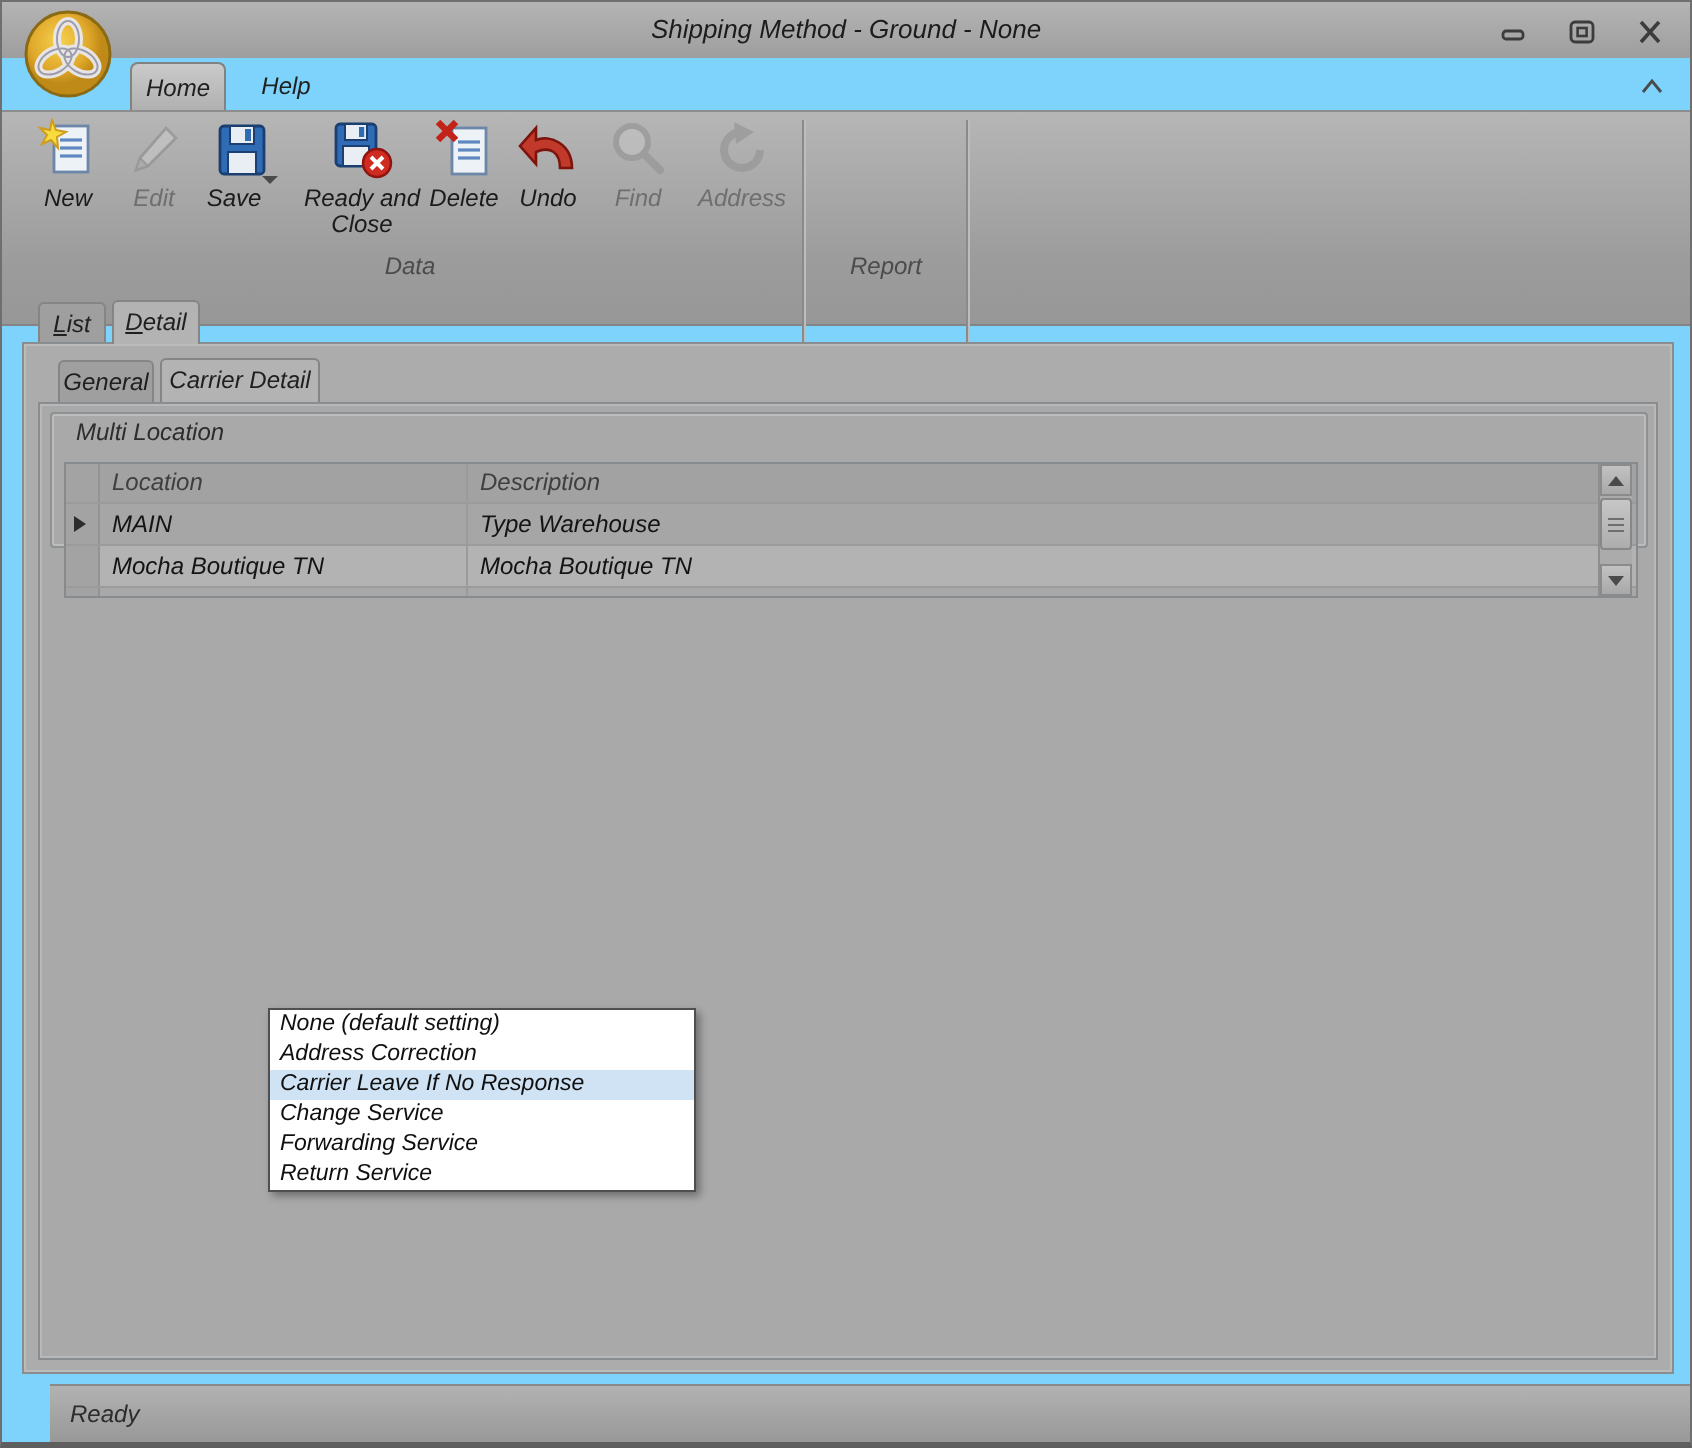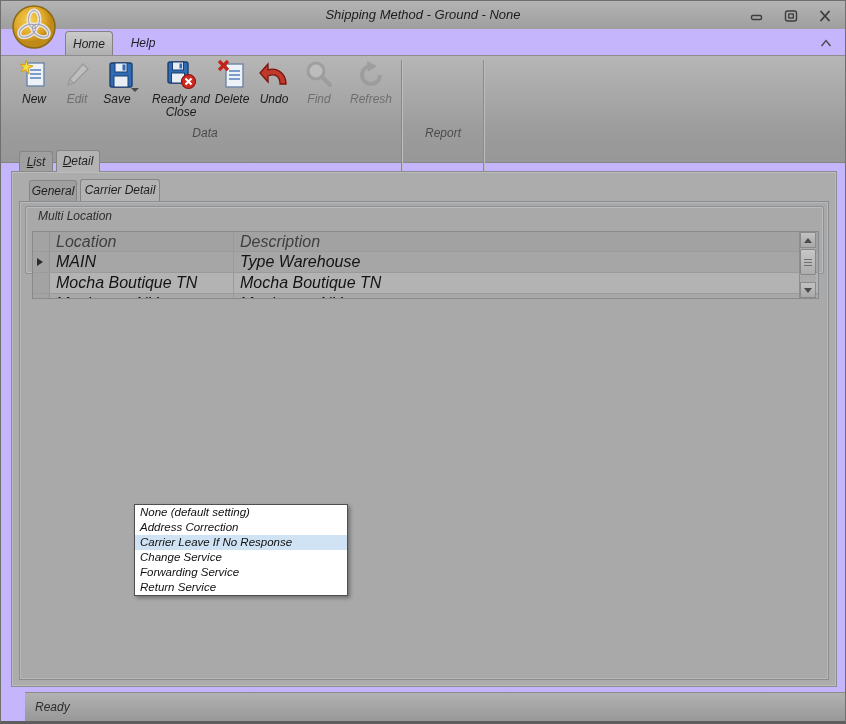--- a/index.html
+++ b/index.html
@@ -1,17 +1,17 @@
 <!DOCTYPE html>
 <html><head>
 <meta charset="utf-8">
 <style>
   html,body{margin:0;padding:0;background:#8f8f8f;}
   *{box-sizing:border-box;font-family:"Liberation Sans",sans-serif;font-style:italic;}
-  .window{position:relative;width:846px;height:724px;background:#c4b5fd;
+  .window{position:relative;width:846px;height:724px;background:#7dd3fc;
     border:1px solid #6f6f6f;border-bottom:3px solid #5e5e5e;overflow:hidden;}
 
   
   .titlebar{position:absolute;left:0;top:0;width:100%;height:28px;
     background:linear-gradient(#b4b4b4,#9e9e9e);}
   .title{position:absolute;left:0;top:6px;width:100%;text-align:center;
     font-size:13px;color:#1c1c1c;}
   .appicon{position:absolute;left:10px;top:3px;width:46px;height:46px;z-index:30;}
   .winbtns{position:absolute;right:12px;top:8px;display:flex;gap:18px;z-index:5;}
   .winbtn{width:16px;height:13px;display:flex;align-items:center;justify-content:center;cursor:default;}
@@ -43,21 +43,21 @@
     box-shadow:inset 0 0 0 1px rgba(255,255,255,.18);}
 
   
   .gbox{position:absolute;border:1px solid #8d9194;border-radius:2px;
     box-shadow:inset 0 0 0 1px rgba(255,255,255,.22);}
   .gcap{position:absolute;top:2px;left:12px;font-size:12px;color:#2d2d2d;white-space:nowrap;}
 
   
   .grid{position:absolute;border:1px solid #878b8e;background:#aeaeae;display:flex;flex-direction:column;overflow:hidden;}
   .grow{display:flex;flex-shrink:0;border-bottom:1px solid #9b9b9b;}
-  .gcell{padding:0 6px;font-size:16px;white-space:nowrap;overflow:hidden;border-right:1px solid #9b9b9b;}
+  .gcell{padding:0 6px;font-size:12px;white-space:nowrap;overflow:hidden;border-right:1px solid #9b9b9b;}
   .ghead .gcell{color:#3f3f3f;background:#a2a2a2;line-height:19px;}
   .gind{flex:0 0 17px;background:#a3a3a3;border-right:1px solid #939393;position:relative;}
   .rowarrow{position:absolute;left:4px;top:6px;width:0;height:0;
     border-top:4px solid transparent;border-bottom:4px solid transparent;border-left:6px solid #2c2c2c;}
   .mlc1{flex:0 0 184px;}
   .mlc2{flex:1 1 auto;border-right:none;}
   .mlrow{line-height:20px;color:#141414;}
 
   
   .vscroll{position:absolute;width:17px;background:#ababab;border-left:1px solid #8e8e8e;}
@@ -237,21 +237,21 @@
         <line x1="19" y1="18" x2="27" y2="26" stroke="#949494" stroke-width="4" stroke-linecap="round"></line>
       </svg>
       <span>Find</span>
     </div>
 
     <div class="rbtn disabled" style="left:342px;width:56px;">
       <svg class="ric" width="32" height="32" viewBox="0 0 32 32">
         <path d="M25 16 A9 9 0 1 1 16 7" fill="none" stroke="#949494" stroke-width="4"></path>
         <path d="M12 2 L22 7 L13 13 Z" fill="#949494"></path>
       </svg>
-      <span>Refresh</span>
+      <span>Address</span>
     </div>
 
     <div class="vsep" style="left:400px;"></div>
 
 
     <div class="vsep" style="left:482px;"></div>
 
     <div class="grplabel" style="left:8px;width:392px;">Data</div>
     <div class="grplabel" style="left:402px;width:80px;">Report</div>
   </div>

